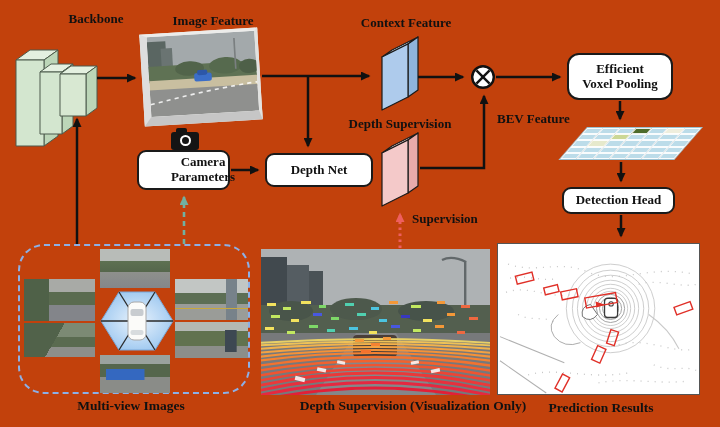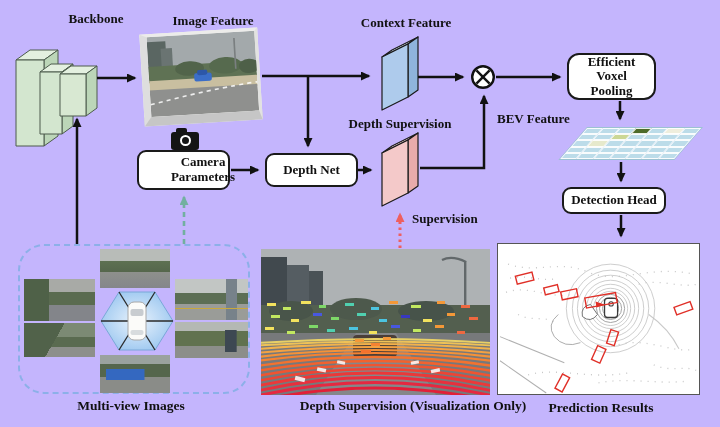--- a/index.html
+++ b/index.html
@@ -1,16 +1,16 @@
 <!DOCTYPE html>
 <html><head>
 <meta charset="utf-8">
 <style>
   html,body{margin:0;padding:0;background:#ffffff;}
-  .canvas{position:relative;width:720px;height:427px;background:#c4b5fd;overflow:hidden;
+  .canvas{position:relative;width:720px;height:427px;background:#c2410c;overflow:hidden;
           font-family:"Liberation Serif","DejaVu Serif",serif;}
   .lbl{position:absolute;font-weight:bold;font-size:13px;color:#111;white-space:nowrap;}
   .lbl.centered{transform:translateX(-50%);}
   .node{position:absolute;background:#fff;border:2px solid #1a1a1a;border-radius:9px;
         display:flex;align-items:center;justify-content:center;text-align:center;
         font-weight:bold;font-size:13px;line-height:1.12;color:#111;z-index:4;padding:2px 4px;box-sizing:border-box;}
   .overlay{position:absolute;left:0;top:0;width:720px;height:427px;pointer-events:none;z-index:3;}
   .abs{position:absolute;}
   
   .imgfeat{position:absolute;left:142px;top:31px;width:118px;height:92px;transform:rotate(-3.5deg);
@@ -105,25 +105,25 @@
 
   <svg class="abs" style="left:470px;top:64px;z-index:4;" width="26" height="26" viewBox="0 0 26 26">
     <circle cx="13" cy="13" r="10.8" fill="#fff" stroke="#111" stroke-width="2.4"></circle>
     <line x1="6.4" y1="6.4" x2="19.6" y2="19.6" stroke="#111" stroke-width="2.4"></line>
     <line x1="6.4" y1="19.6" x2="19.6" y2="6.4" stroke="#111" stroke-width="2.4"></line>
   </svg>
 
   <div class="node" style="left:137px;top:150px;width:93px;height:40px;padding-left:43px;">Camera Parameters</div>
   <div class="camera-icon"></div>
 
-  <div class="node" style="left:265px;top:153px;width:93px;height:34px;">Depth Net</div>
-
-  <div class="node" style="left:567px;top:53px;width:89px;height:47px;border-radius:12px;padding:2px 12px;">Efficient Voxel Pooling</div>
-
-  <div class="node" style="left:562px;top:187px;width:104px;height:27px;text-align:center;">Detection Head</div>
+  <div class="node" style="left:265px;top:153px;width:108px;height:34px;">Depth Net</div>
+
+  <div class="node" style="left:567px;top:53px;width:106px;height:47px;border-radius:12px;padding:2px 12px;">Efficient Voxel Pooling</div>
+
+  <div class="node" style="left:562px;top:187px;width:113px;height:27px;text-align:center;">Detection Head</div>
 
   <div class="bev-grid">
       <div style="background: rgb(188, 220, 233);"></div>
       <div style="background: rgb(188, 220, 233);"></div>
       <div style="background: rgb(188, 220, 233);"></div>
       <div style="background: rgb(77, 107, 42);"></div>
       <div style="background: rgb(188, 220, 233);"></div>
       <div style="background: rgb(239, 238, 221);"></div>
       <div style="background: rgb(188, 220, 233);"></div>
       <div style="background: rgb(188, 220, 233);"></div>

